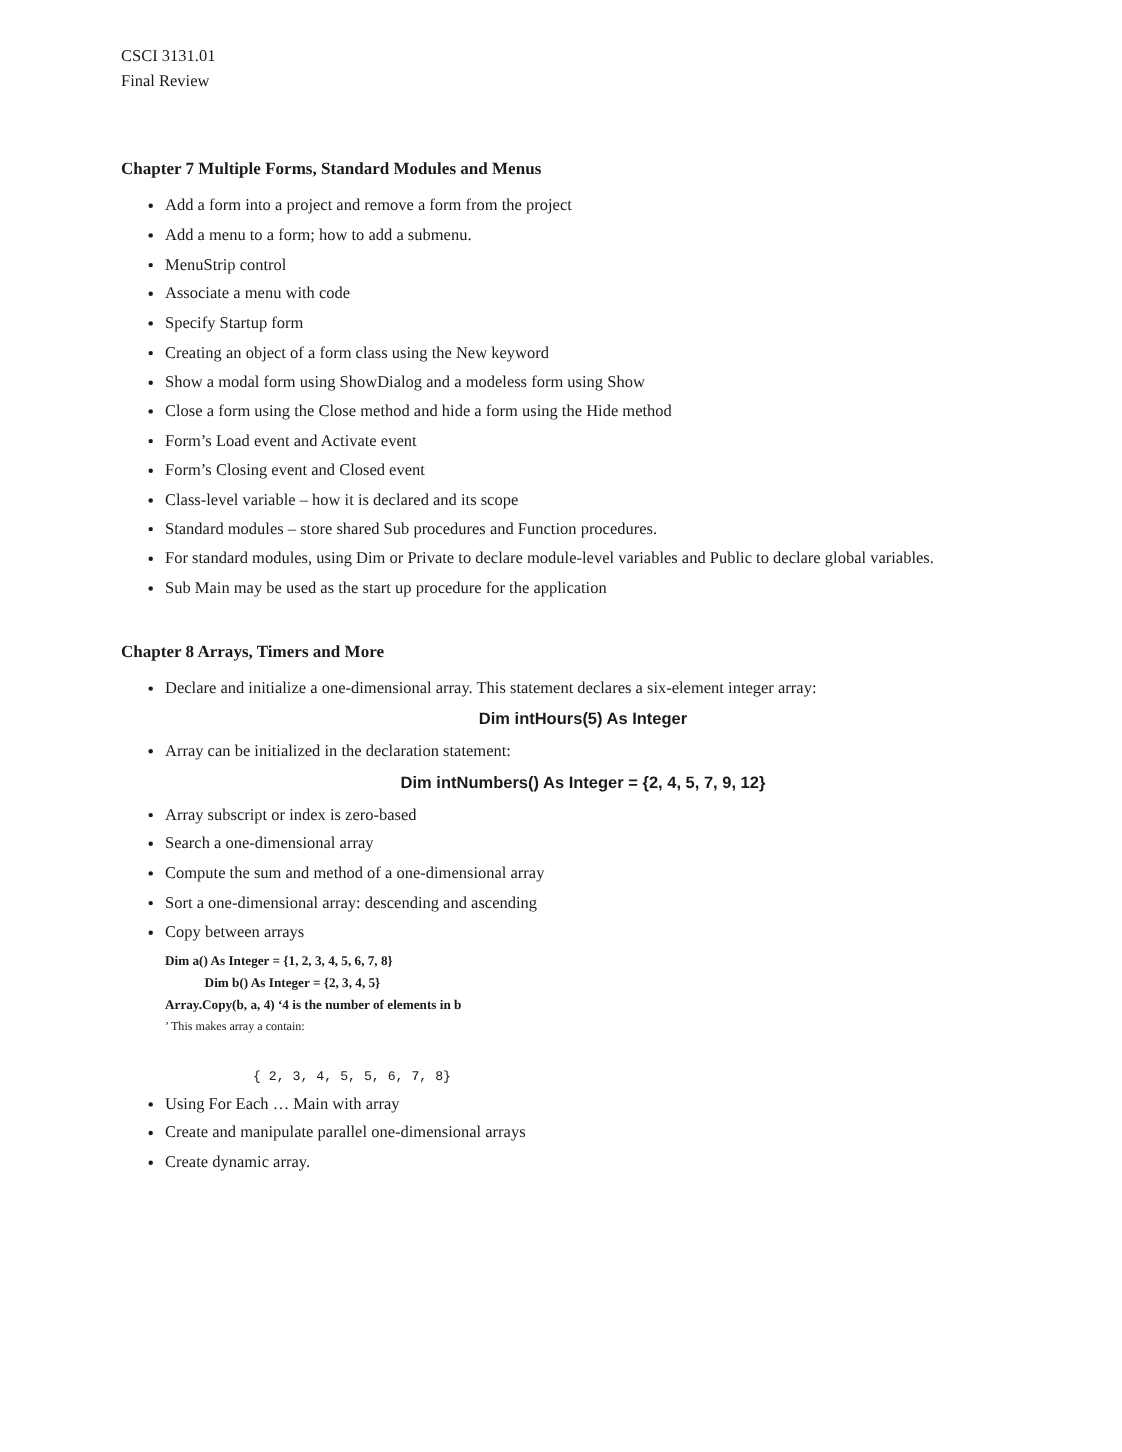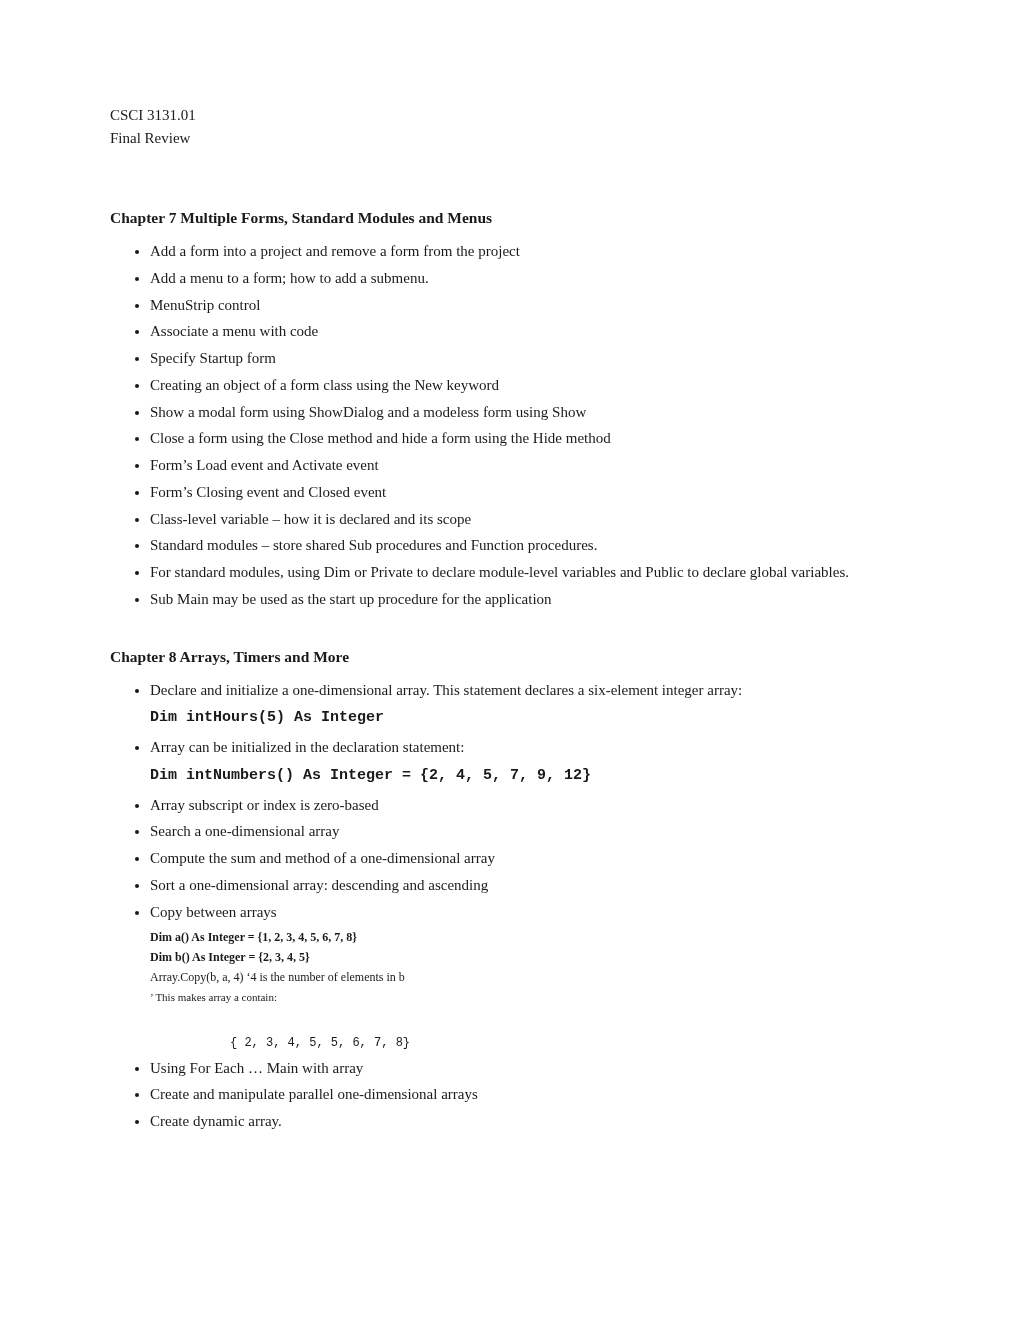--- a/index.html
+++ b/index.html
@@ -14,21 +14,21 @@
       font-size: 15px;
       color: #1a1a1a;
       width: 1020px;
       min-height: 1320px;
     }
 
     .page {
       width: 1020px;
       min-height: 1320px;
       background: #ffffff;
-      padding: 104px 110px 80px 110px;
+      padding: 40px 110px 80px 110px;
     }
 
     .header {
       margin-bottom: 60px;
     }
 
     .header-line {
       font-size: 15px;
       line-height: 1.5;
     }
@@ -49,23 +49,24 @@
       line-height: 1.65;
     }
 
     ul.bullet-list li {
       margin-bottom: 2px;
       font-size: 15px;
     }
 
     .code-block {
       font-weight: bold;
-      font-family: Liberation Mono, monospace;
+      font-family: Liberation Sans, sans-serif;
       font-size: 15px;
       display: block;
+      text-align: center;
       margin: 4px 0 4px 0;
     }
 
     .copy-arrays-block {
       margin-top: 4px;
       margin-left: 0;
     }
 
     .copy-arrays-block .code-line {
       font-weight: bold;
@@ -137,22 +138,22 @@
       <li>Search a one-dimensional array</li>
 
       <li>Compute the sum and method of a one-dimensional array</li>
 
       <li>Sort a one-dimensional array: descending and ascending</li>
 
       <li>
         <span>Copy between arrays</span>
         <div class="copy-arrays-block">
           <span class="code-line" style="font-weight: bold;">Dim a() As Integer = {1, 2, 3, 4, 5, 6, 7, 8}</span>
-          <span class="code-line" style="font-weight: bold;">Dim b() As Integer = {2, 3, 4, 5}</span>
-          <span class="code-line" style="font-weight: normal;">Array.Copy(b, a, 4) ‘4 is the number of elements in b</span>
+          <span class="code-line" style="font-weight: bold; margin-left: 36px;">Dim b() As Integer = {2, 3, 4, 5}</span>
+          <span class="code-line" style="font-weight: bold;">Array.Copy(b, a, 4) ‘4 is the number of elements in b</span>
           <span class="comment-line">’ This makes array a contain:</span>
           <span class="indent-line">{ 2, 3, 4, 5, 5, 6, 7, 8}</span>
         </div>
       </li>
 
       <li>Using For Each … Main with array</li>
 
       <li>Create and manipulate parallel one-dimensional arrays</li>
 
       <li>Create dynamic array.</li>

